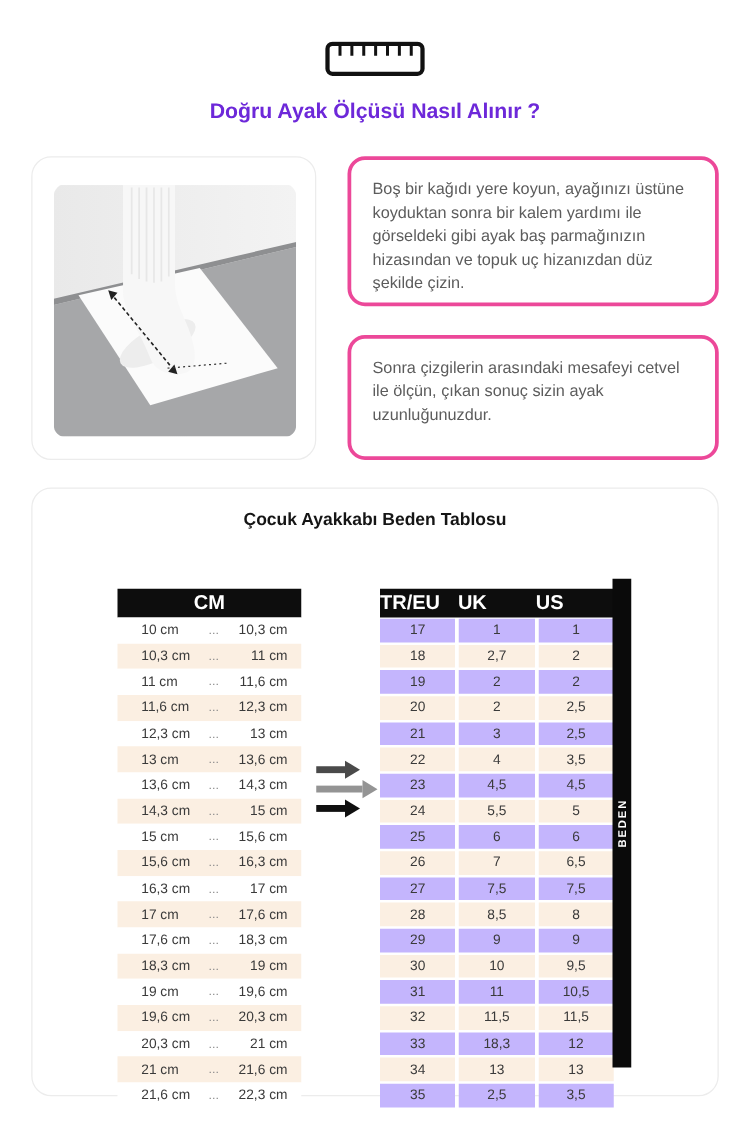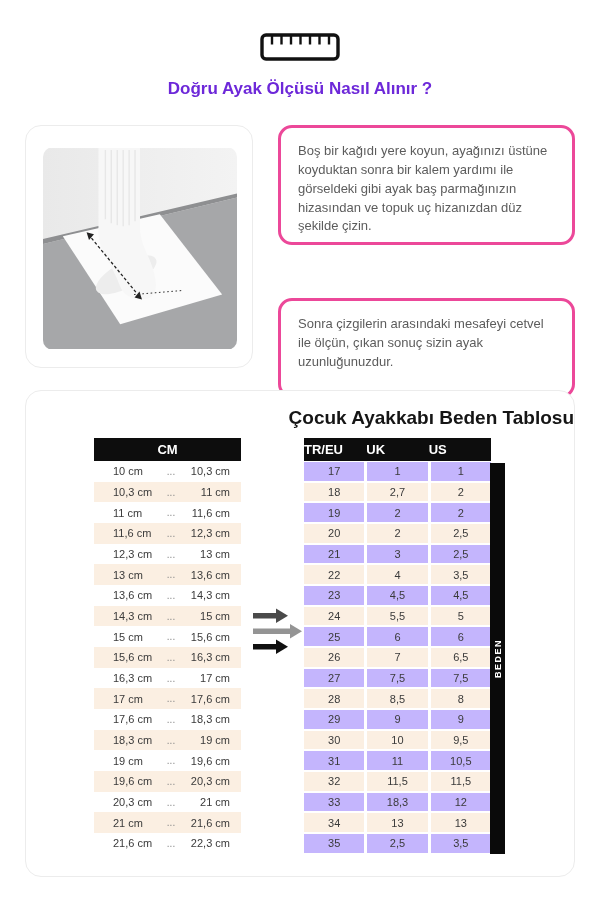--- a/index.html
+++ b/index.html
@@ -13,29 +13,29 @@
   #ruler-wrap{position:absolute;top:33px;left:0;width:100%;text-align:center;}
   #measure-title{position:absolute;top:79px;left:0;width:100%;text-align:center;
     font-size:17px;font-weight:bold;color:#6d28d9;}
 
   #image-card{left:25px;top:125px;width:228px;height:243px;}
   #foot-photo{position:absolute;left:17px;top:21px;width:194px;height:203px;border-radius:10px;overflow:hidden;}
 
   .instr-box{position:absolute;left:278px;width:297px;border:3px solid #ec4899;border-radius:14px;
     box-sizing:border-box;padding:14px 17px;font-size:13px;line-height:1.45;color:#5c5c5c;background:#fff;}
   #instr-box-1{top:125px;height:120px;}
-  #instr-box-2{top:268px;height:100px;margin-top:30px;}
+  #instr-box-2{top:268px;height:100px;}
 
   
   #table-card{left:25px;top:390px;width:550px;height:487px;}
-  #table-title{position:absolute;top:16px;left:0;width:100%;text-align:right;
-    font-size:19px;font-weight:bold;color:#151515;}
-
-  .thead{background:#0d0d0d;color:#fff;height:23px;font-size:13px;font-weight:bold;
-    display:grid;align-items:center;}
+  #table-title{position:absolute;top:16px;left:0;width:100%;text-align:center;
+    font-size:14px;font-weight:bold;color:#151515;}
+
+  .thead{background:#0d0d0d;color:#fff;height:23px;font-size:16px;font-weight:bold;
+    display:grid;align-items:center;margin-top:33px;}
   #cm-table{position:absolute;left:68px;top:47px;width:147px;}
   #cm-table .thead{grid-template-columns:1fr;text-align:center;}
   .cm-row{height:20.68px;display:grid;grid-template-columns:68px 18px 1fr;align-items:center;
     font-size:11px;color:#3a3a3a;background:#fff;}
   .cm-row:nth-child(even){background:#fbefe2;}
   .c-from{text-align:left;padding-left:19px;}
   .c-dots{text-align:center;color:#8a8a8a;font-size:10px;}
   .c-to{text-align:right;padding-right:11px;}
 
   #size-table{position:absolute;left:278px;top:47px;width:187px;}

